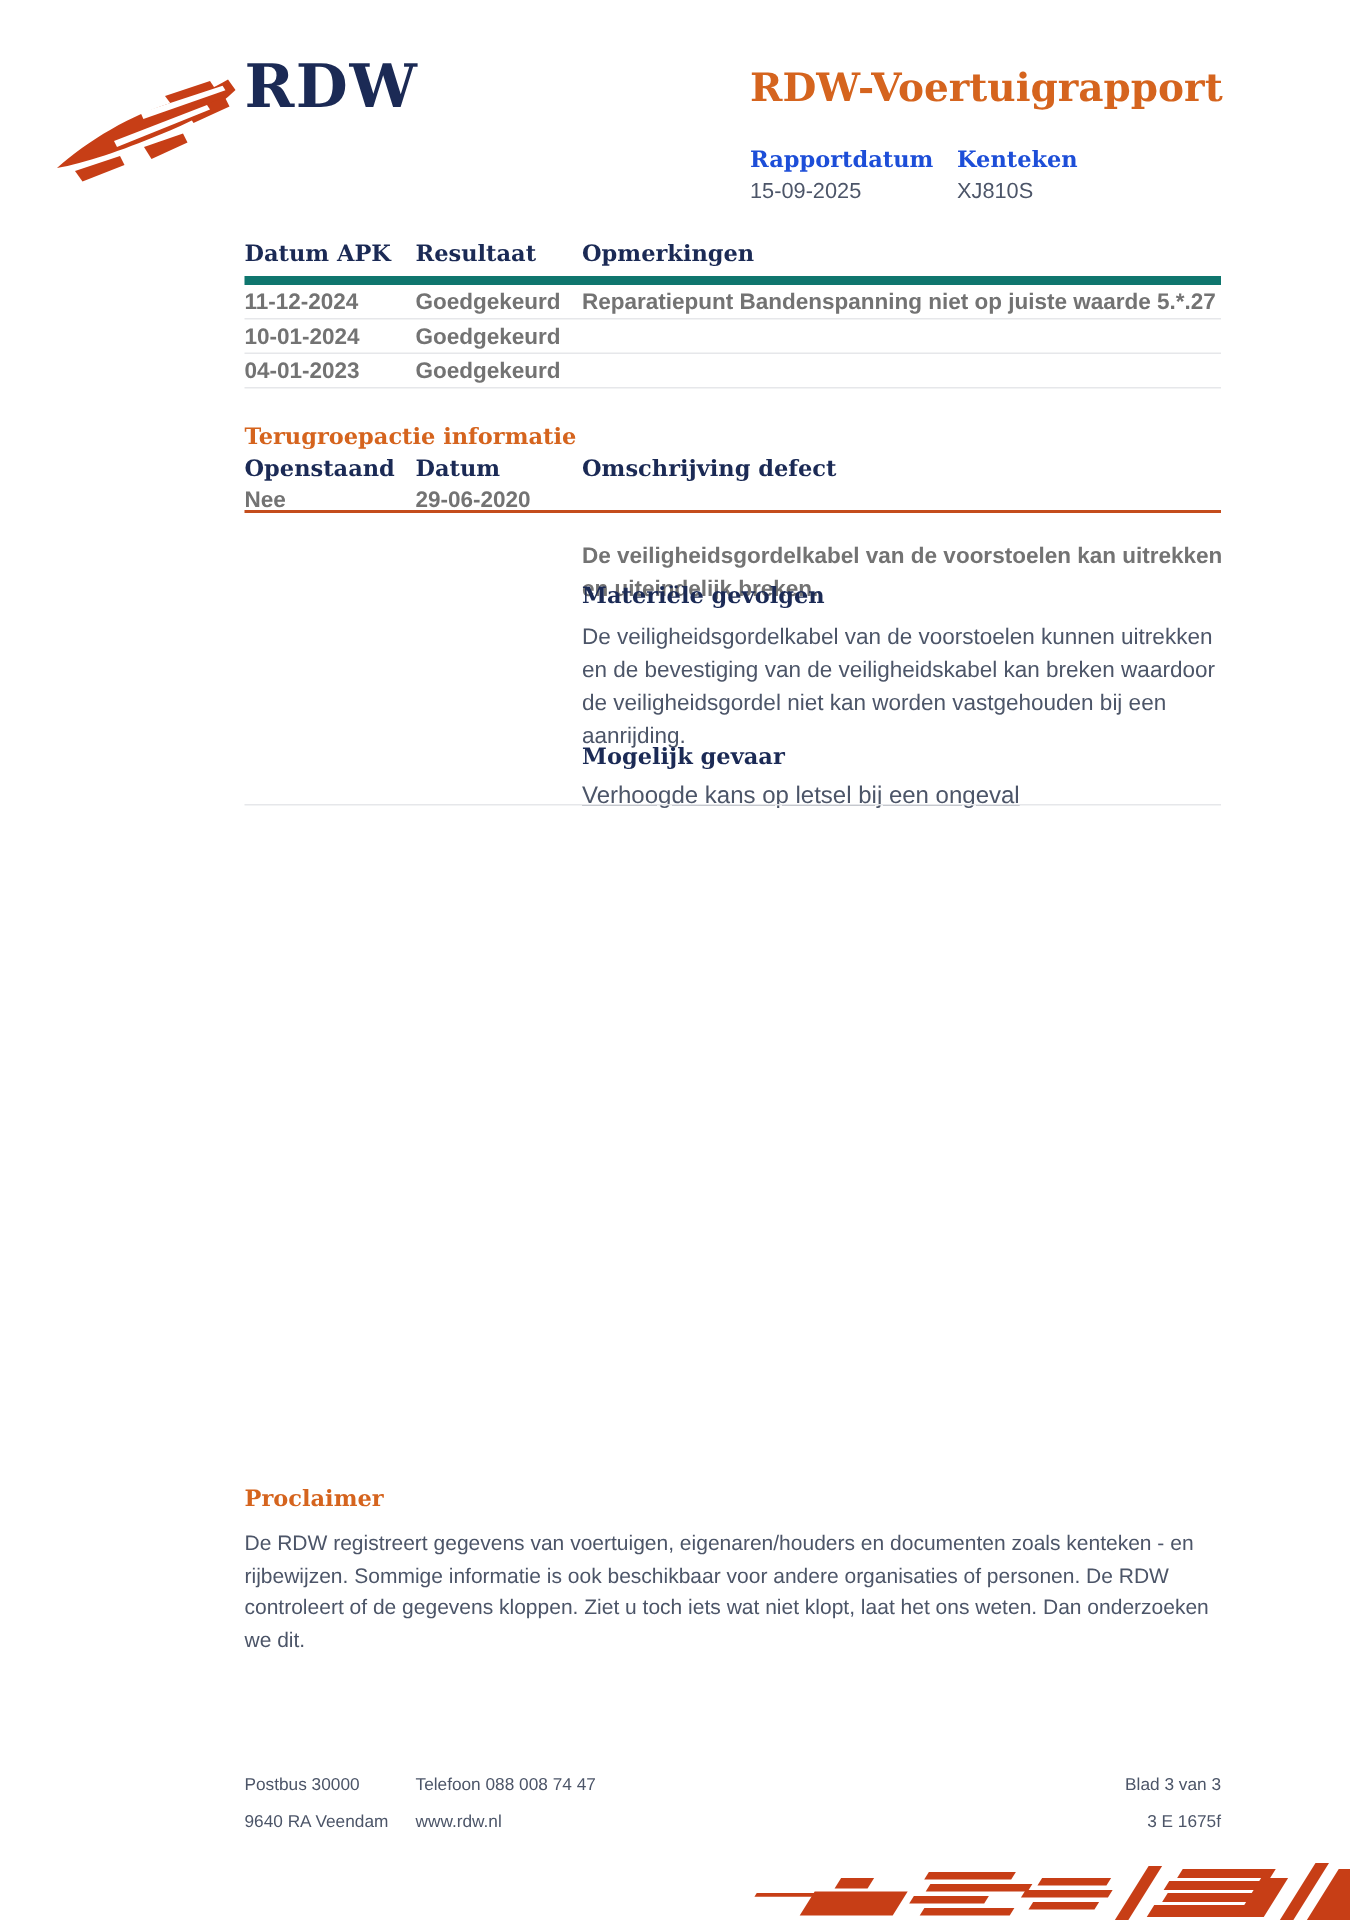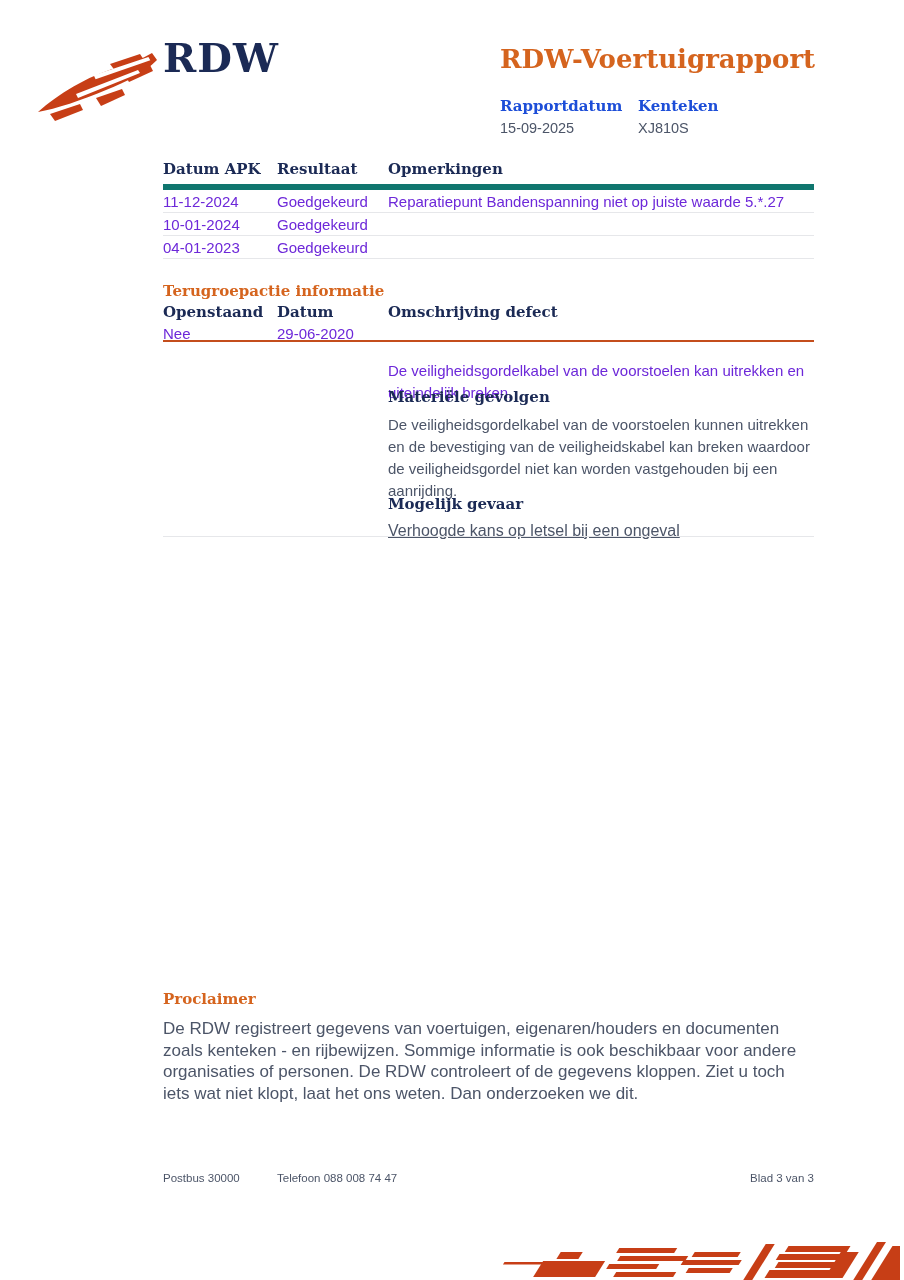--- a/index.html
+++ b/index.html
@@ -35,21 +35,21 @@
   .meta-value { font-size: 14.5px; color: #4C5568; margin-top: 5px; }
   .meta-report { position: absolute; left: 500px; top: 97px; }
   .meta-kenteken { position: absolute; left: 638px; top: 97px; }
 
   
   .grid-row { display: grid; grid-template-columns: 114px 111px 1fr; width: 651px; }
   .th {
     font-family: "DejaVu Serif", serif;
     font-weight: bold; font-size: 15px; color: #1B2A55;
   }
-  .td { font-size: 15px; color: #6d28d9; }
+  .td { font-size: 15px; color: #737373; font-weight: bold; }
 
   .apk-table { position: absolute; left: 163px; top: 160px; width: 651px; }
   .apk-table .head { padding-bottom: 6px; border-bottom: 6px solid #0f766e; }
   .apk-table .row { padding: 3px 0 2px 0; border-bottom: 1px solid #E6E7EA; }
 
   .recall-title {
     position: absolute; left: 163px; top: 282px;
     font-family: "DejaVu Serif", serif;
     font-weight: bold; font-size: 15px; color: #D5641E;
   }
@@ -71,26 +71,26 @@
   }
 
   
   .proclaimer-title {
     position: absolute; left: 163px; top: 990px;
     font-family: "DejaVu Serif", serif;
     font-weight: bold; font-size: 15px; color: #D5641E;
   }
   .proclaimer-text {
     position: absolute; left: 163px; top: 1018px; width: 651px;
-    font-size: 17px; line-height: 21.5px; color: #4C5568;
+    font-size: 14px; line-height: 21.5px; color: #4C5568;
   }
 
   
   .footer { position: absolute; left: 163px; top: 1172px; width: 651px; font-size: 11.5px; color: #4C5568; }
-  .footer .f-row { display: grid; grid-template-columns: 114px 1fr auto; margin-bottom: 13px; }
+  .footer .f-row { display: grid; grid-template-columns: 114px 1fr auto; margin-bottom: 13px; margin-top: 12px; }
   .footer .f-right { text-align: left; }
 
   
   .bottom-graphic { position: absolute; right: 0; bottom: 0; width: 400px; height: 46px; }
 </style>
 </head>
 <body>
 
 <div class="page">
 
@@ -171,20 +171,25 @@
 
   <div class="proclaimer-title">Proclaimer</div>
   <div class="proclaimer-text">De RDW registreert gegevens van voertuigen, eigenaren/houders en documenten zoals kenteken - en rijbewijzen. Sommige informatie is ook beschikbaar voor andere organisaties of personen. De RDW controleert of de gegevens kloppen. Ziet u toch iets wat niet klopt, laat het ons weten. Dan onderzoeken we dit.</div>
 
   <div class="footer">
     <div class="f-row">
       <div>Postbus 30000</div>
       <div>Telefoon 088 008 74 47</div>
       <div class="f-right">Blad 3 van 3</div>
     </div>
+    <div class="f-row">
+      <div>9640 RA Veendam</div>
+      <div>www.rdw.nl</div>
+      <div class="f-right">3 E 1675f</div>
+    </div>
   </div>
 
   <svg class="bottom-graphic" viewBox="0 0 400 46">
     <g fill="#C73E16" transform="skewX(-32)">
 
       <rect x="22" y="28" width="68" height="2.5"></rect>
 
       <rect x="72" y="18" width="22" height="7"></rect>
       <rect x="60" y="27" width="62" height="16"></rect>
 

